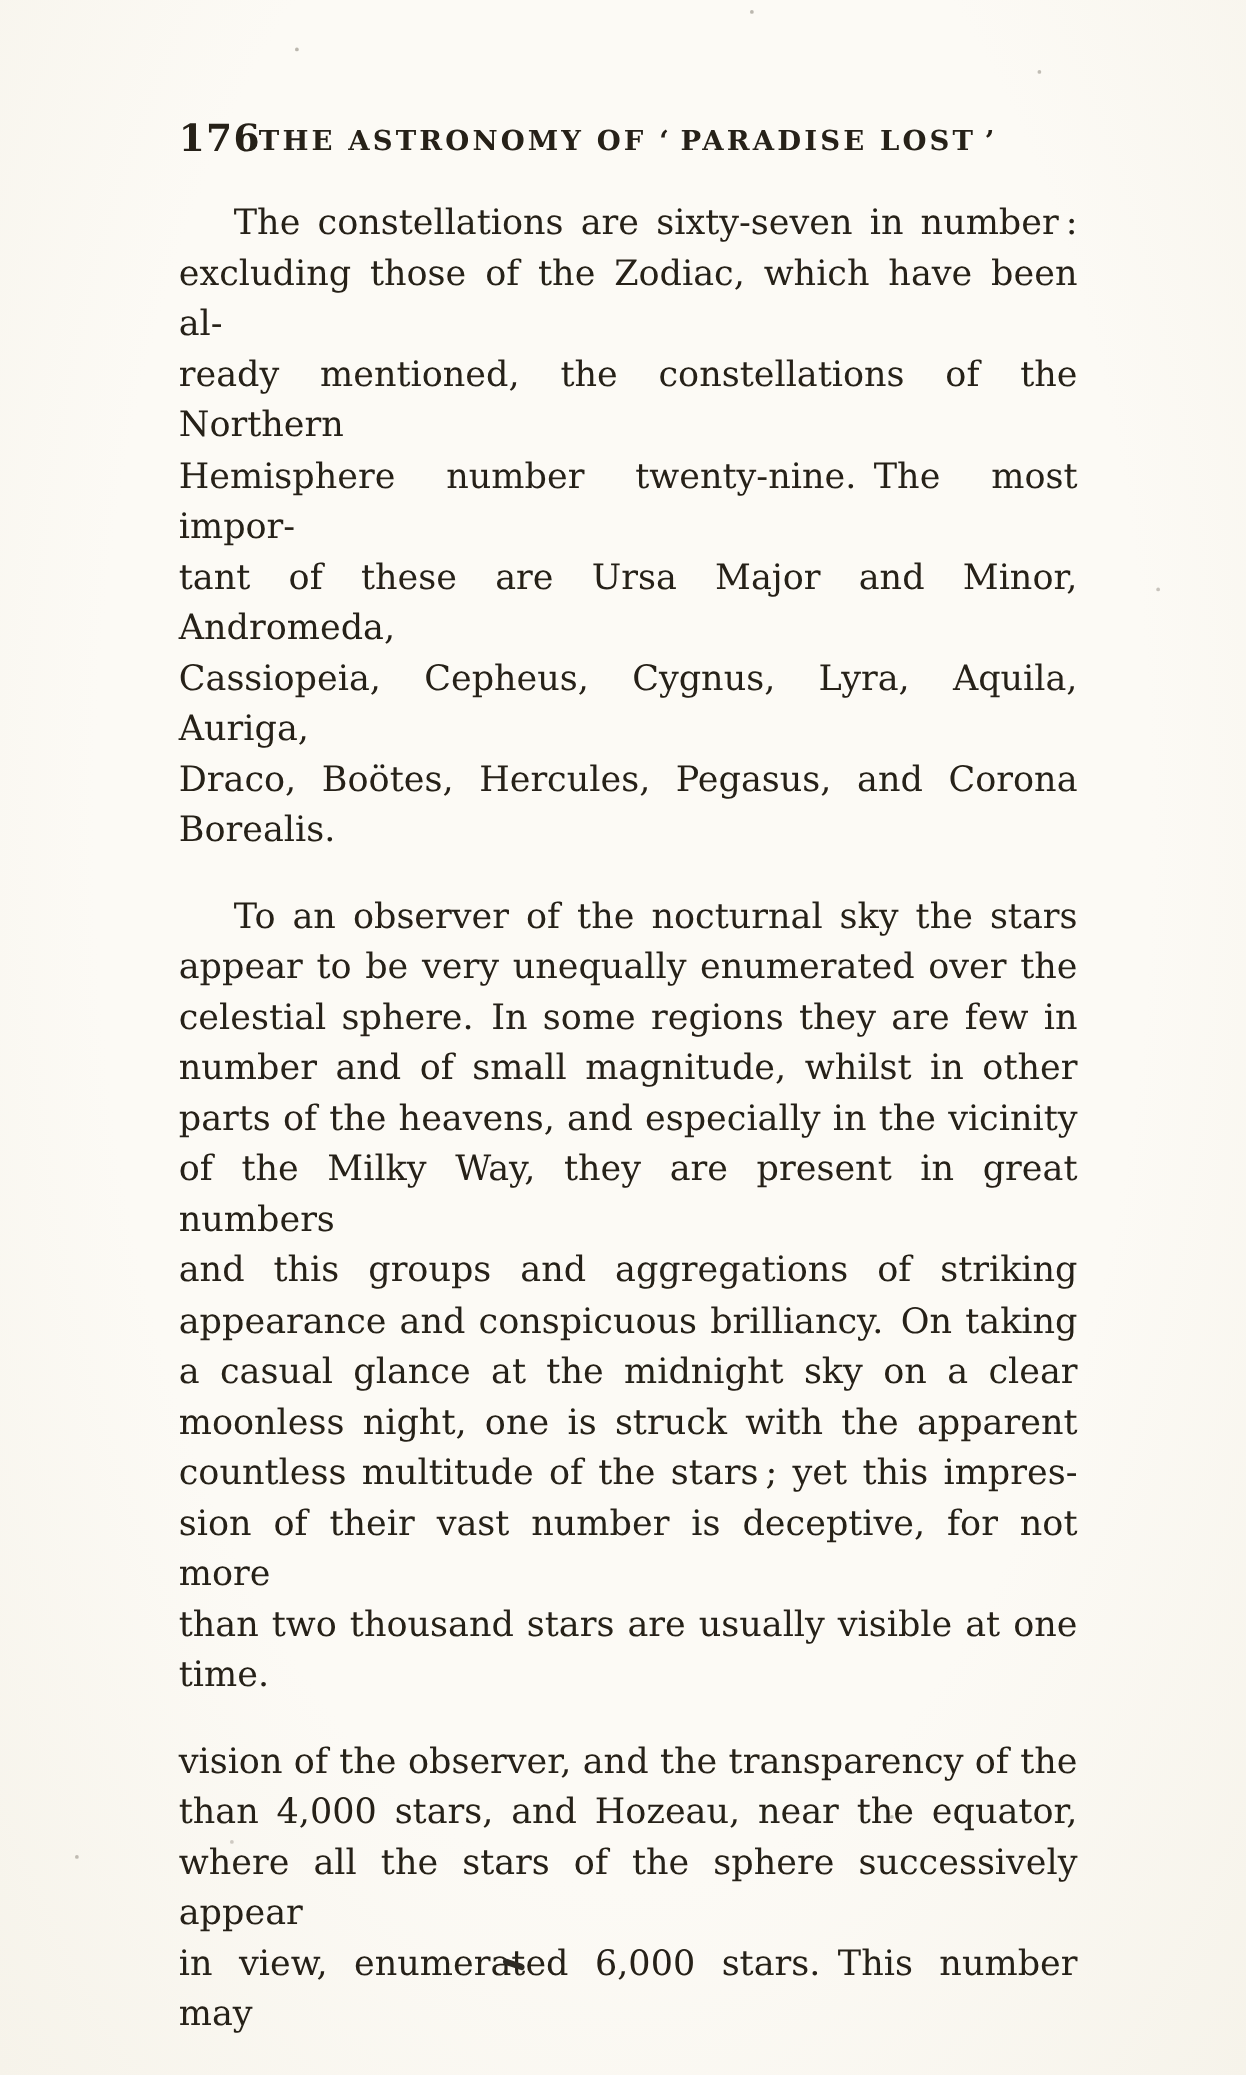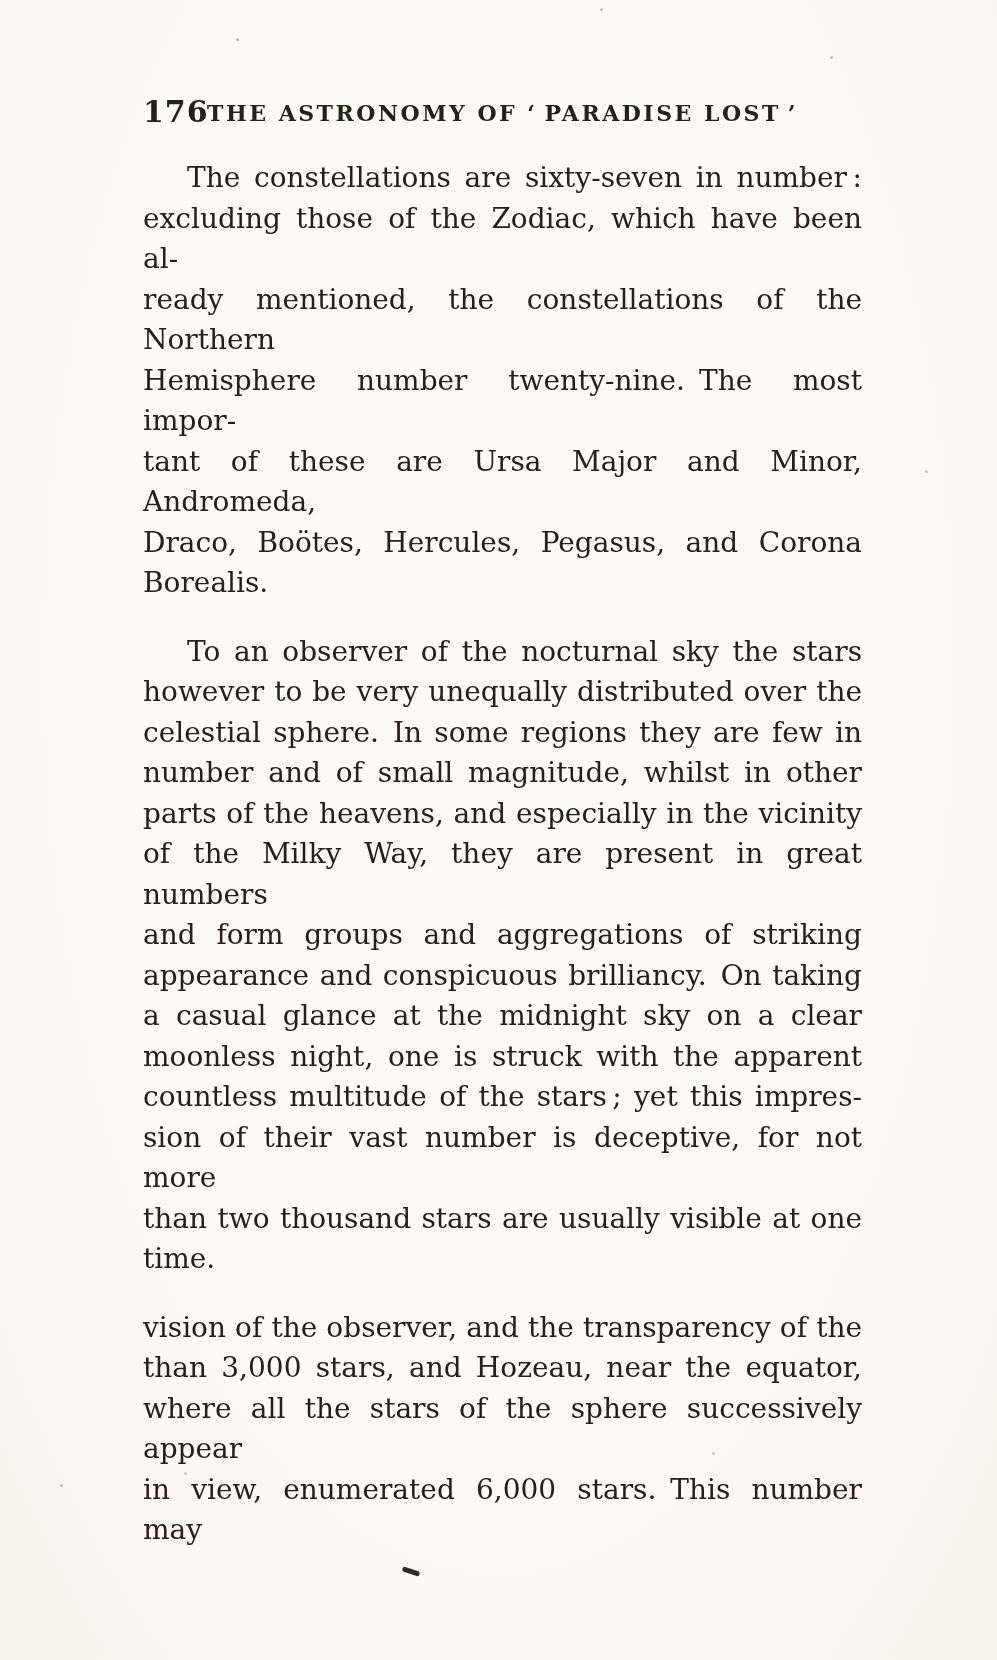--- a/index.html
+++ b/index.html
@@ -95,46 +95,47 @@
 
     <div class="body-text">
 
       <p class="para">
         </p>
         <div class="line first">The constellations are sixty-seven in number :</div>
         <div class="line">excluding those of the Zodiac, which have been al-</div>
         <div class="line">ready mentioned, the constellations of the Northern</div>
         <div class="line">Hemisphere number twenty-nine. The most impor-</div>
         <div class="line">tant of these are Ursa Major and Minor, Andromeda,</div>
+        <div class="line">Cassiopeia, Cepheus, Cygnus, Lyra, Aquila, Auriga,</div>
         <div class="line">Draco, Boötes, Hercules, Pegasus, and Corona</div>
         <div class="line short-last">Borealis.</div>
       <p></p>
 
       <p class="para">
         </p>
         <div class="line first">To an observer of the nocturnal sky the stars</div>
-        <div class="line">however to be very unequally distributed over the</div>
+        <div class="line">appear to be very unequally enumerated over the</div>
         <div class="line">celestial sphere. In some regions they are few in</div>
         <div class="line">number and of small magnitude, whilst in other</div>
         <div class="line">parts of the heavens, and especially in the vicinity</div>
         <div class="line">of the Milky Way, they are present in great numbers</div>
-        <div class="line">and form groups and aggregations of striking</div>
+        <div class="line">and this groups and aggregations of striking</div>
         <div class="line">appearance and conspicuous brilliancy. On taking</div>
         <div class="line">a casual glance at the midnight sky on a clear</div>
         <div class="line">moonless night, one is struck with the apparent</div>
         <div class="line">countless multitude of the stars ; yet this impres-</div>
         <div class="line">sion of their vast number is deceptive, for not more</div>
         <div class="line">than two thousand stars are usually visible at one</div>
         <div class="line short-last">time.</div>
       <p></p>
 
       <p class="para">
         </p>
         <div class="line">vision of the observer, and the transparency of the</div>
-        <div class="line">than 3,000 stars, and Hozeau, near the equator,</div>
+        <div class="line">than 4,000 stars, and Hozeau, near the equator,</div>
         <div class="line">where all the stars of the sphere successively appear</div>
         <div class="line">in view, enumerated 6,000 stars. This number may</div>
 
       <p></p>
 
     </div>
   </div>
 
   <div class="speck" style="left:236px; top:38px; width:3px; height:3px; opacity:.5;"></div>
   <div class="speck" style="left:830px; top:56px; width:3px; height:3px; opacity:.45;"></div>

